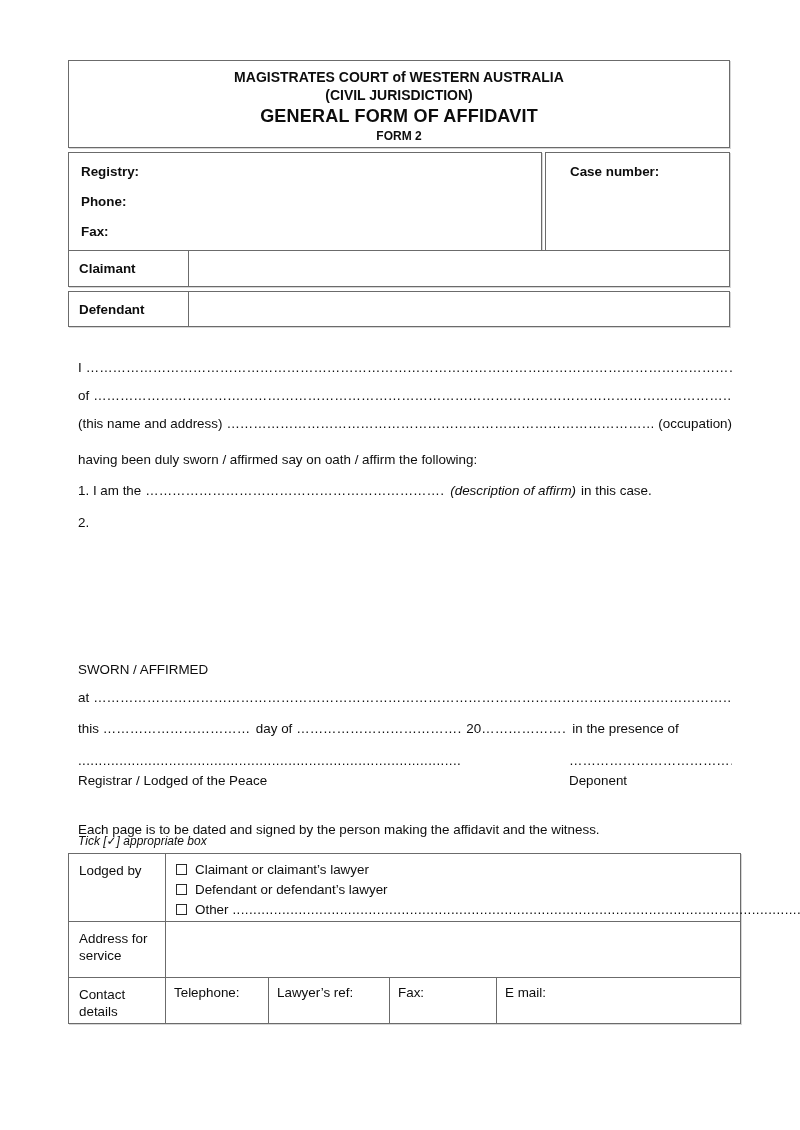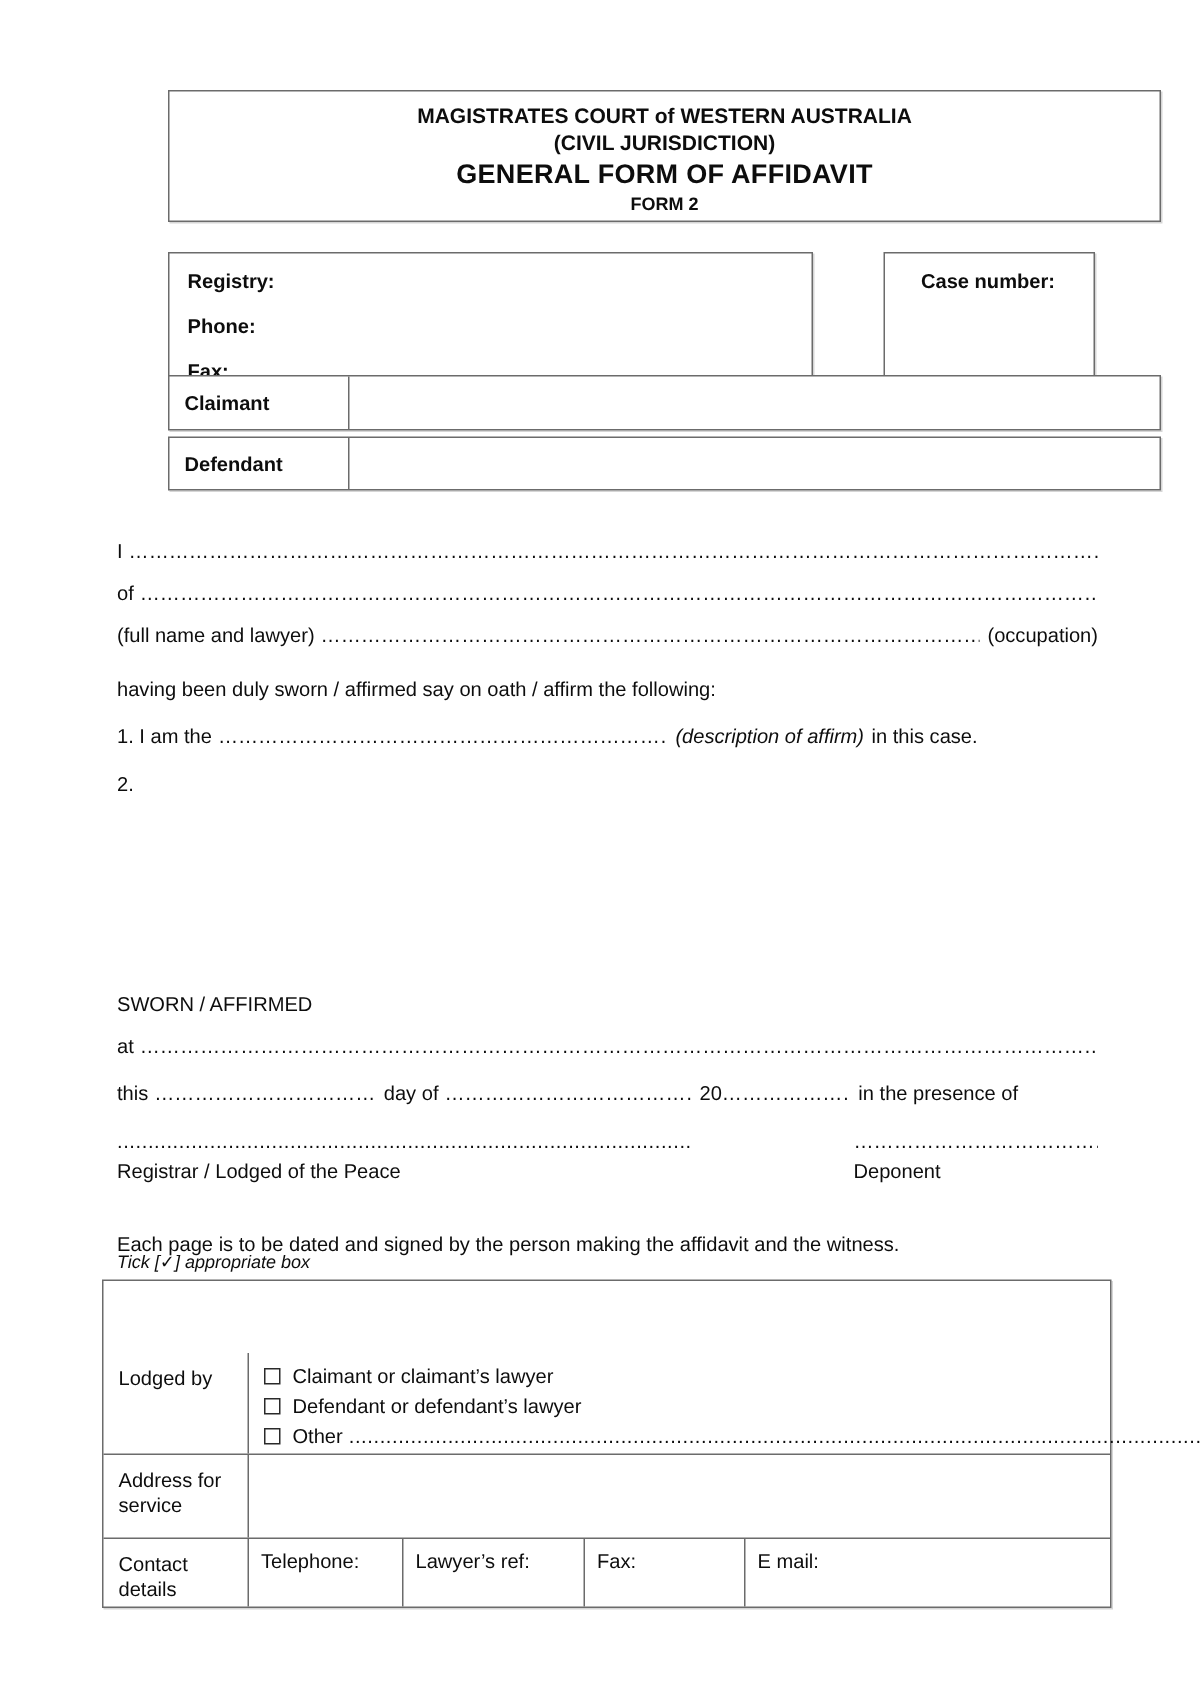--- a/index.html
+++ b/index.html
@@ -2,31 +2,31 @@
 <html><head>
 <meta charset="utf-8">
 <style>
   * { margin:0; padding:0; box-sizing:border-box; }
   html,body { background:#fff; }
   .page {
     position:relative; width:800px; height:1130px; background:#ffffff;
     font-family:"Liberation Sans","DejaVu Sans",sans-serif;
     color:#0d0d0d; font-size:13.4px; overflow:hidden;
   }
-  .box { border:1px solid #6b6b6b; box-shadow:1px 1px 0 #d6d6d6; background:#fff;margin-left:44px; }
+  .box { border:1px solid #6b6b6b; box-shadow:1px 1px 0 #d6d6d6; background:#fff; }
 
   
   .header-box { position:absolute; left:68px; top:60px; width:662px; height:88px; text-align:center; padding-top:7px; }
   .h-court  { font-size:14px;  font-weight:bold; line-height:18px; }
   .h-juris  { font-size:14px;  font-weight:bold; line-height:18px; }
   .h-title  { font-size:18px;  font-weight:bold; line-height:24px; letter-spacing:.2px; }
   .h-formno { font-size:12px;  font-weight:bold; line-height:16px; }
 
   
-  .registry-grid { position:absolute; left:68px; top:168px; width:662px; height:92px;
+  .registry-grid { position:absolute; left:68px; top:152px; width:662px; height:92px;
     display:grid; grid-template-columns:474px 185px; column-gap:3px; }
   .reg-cell  { padding:10px 12px; }
   .reg-cell .blabel { margin-bottom:12px; }
   .case-cell { padding:10px 24px; }
   .blabel { font-weight:bold; line-height:18px; }
 
   
   .party-row { position:absolute; left:68px; width:662px; display:flex; align-items:stretch; }
   .party-row.claimant  { top:250px; height:37px; }
   .party-row.defendant { top:291px; height:36px; }
@@ -56,21 +56,21 @@
   .sig-label { margin-top:3px; line-height:18px; }
 
   .note-line { position:absolute; left:78px; line-height:19px; }
   .each-page { top:804px;margin-top:16px; }
   .tick-note { top:832px; font-size:12px; font-style:italic; }
 
   
   .btable { position:absolute; left:68px; top:853px; width:673px;
     border:1px solid #6b6b6b; box-shadow:1px 1px 0 #d6d6d6; background:#fff; }
   .btr { display:grid; }
-  .btr1 { grid-template-columns:96px 1fr; min-height:67px;margin-top:48px; }
+  .btr1 { grid-template-columns:96px 1fr; min-height:67px; }
   .btr2 { grid-template-columns:96px 1fr; min-height:56px; border-top:1px solid #6b6b6b; }
   .btr3 { grid-template-columns:96px 103px 121px 107px 1fr; min-height:46px; border-top:1px solid #6b6b6b; }
   .btd { border-left:1px solid #6b6b6b; padding:6px 8px; line-height:17px; }
   .btd:first-child { border-left:none; padding:8px 4px 0 10px; }
   .bopts { padding:5px 8px 0 10px; }
   .opt { display:flex; align-items:center; height:20px; white-space:nowrap; }
   .cb { width:11px; height:11px; border:1px solid #2a2a2a; background:#fff; margin-right:8px; flex:0 0 auto; }
   .opt .fill { margin-left:4px; }
   .fine { letter-spacing:.4px; }
 </style>
@@ -109,21 +109,21 @@
   <div class="flow body-block">
     <div class="line mt6">
       <span class="pref">I</span>
       <span class="fill">………………………………………………………………………………………………………………………………………………………………………………………………………………………………………………………………………………………………………………………………</span>
     </div>
     <div class="line mt8">
       <span class="pref">of</span>
       <span class="fill">………………………………………………………………………………………………………………………………………………………………………………………………………………………………………………………………………………………………………………………………</span>
     </div>
     <div class="line mt8">
-      <span class="pref">(full name and lawyer)</span>
+      <span class="pref">(this name and address)</span>
       <span class="fill">………………………………………………………………………………………………………………………………………………………………………………………………………………………………………………………………………………………………………………………………</span>
       <span class="ml5">(occupation)</span>
     </div>
     <div class="line mt16">
       <span>having been duly sworn / affirmed say on oath / affirm the following:</span>
     </div>
     <div class="line mt11">
       <span class="pref">1. I am the</span>
       <span class="wfill w300">………………………………………………………………………………………………………………………………………………………………………………………………………………………………………………………………………………………………………………………………</span>
       <span class="ml5 it">(description of affirm)</span>

